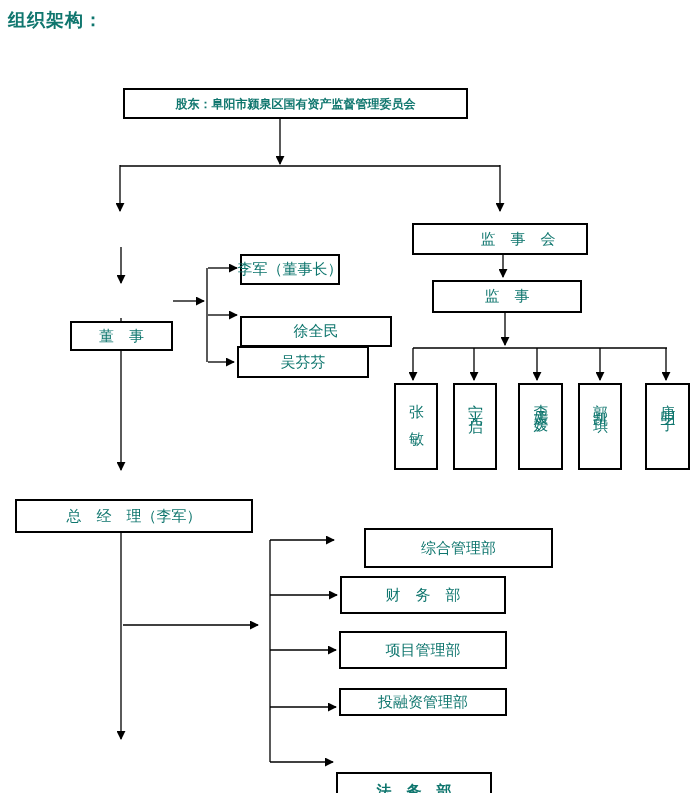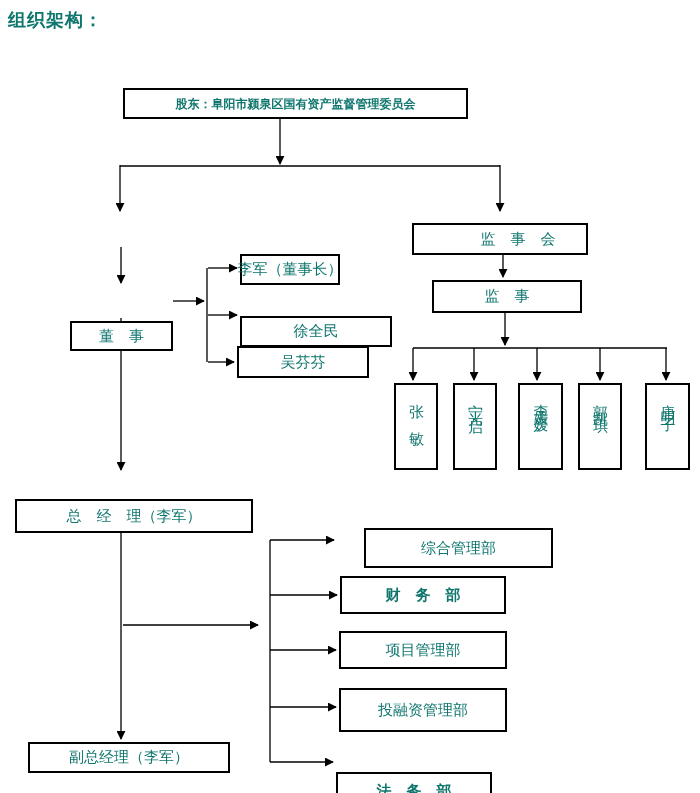--- a/index.html
+++ b/index.html
@@ -59,23 +59,23 @@
   #b-supboard    { left: 412px; top: 223px; width: 176px; height: 32px; padding-left: 36px; }
   #b-sup         { left: 432px; top: 280px; width: 150px; height: 33px; }
   #b-sm0         { left: 394px; top: 383px; width: 44px;  height: 87px; }
   #b-sm1         { left: 453px; top: 383px; width: 44px;  height: 87px; }
   #b-sm2         { left: 518px; top: 383px; width: 45px;  height: 87px; }
   #b-sm3         { left: 578px; top: 383px; width: 44px;  height: 87px; }
   #b-sm4         { left: 645px; top: 383px; width: 45px;  height: 87px; }
   #b-gm          { left: 15px;  top: 473px; width: 238px; height: 34px; margin-top: 26px; }
   #b-dgm         { left: 28px;  top: 742px; width: 202px; height: 31px; }
   #b-dept0       { left: 337px; top: 528px; width: 189px; height: 40px; margin-left: 27px; }
-  #b-dept1       { left: 340px; top: 576px; width: 166px; height: 38px; font-weight: bold; }
+  #b-dept1       { left: 340px; top: 576px; width: 166px; height: 38px; }
   #b-dept2       { left: 339px; top: 631px; width: 168px; height: 38px; text-align: right; }
-  #b-dept3       { left: 339px; top: 688px; width: 168px; height: 44px; }
+  #b-dept3       { left: 339px; top: 688px; width: 168px; height: 28px; }
   #b-dept4       { left: 336px; top: 772px; width: 156px; height: 39px; font-weight: bold; }
 </style>
 </head>
 <body>
 
 <div class="canvas">
 
   <h1 class="title">组织架构：</h1>
 
   <svg class="connectors" width="700" height="793" viewBox="0 0 700 793" xmlns="http://www.w3.org/2000/svg">
@@ -143,21 +143,20 @@
   </div>
   <div class="box vbox" id="b-sm3">
     <span class="vtext">郭凯琪</span>
   </div>
   <div class="box vbox" id="b-sm4">
     <span class="vtext">唐明子</span>
   </div>
 
   <div class="box" id="b-gm">总　经　理（李军）</div>
 
-  <div class="box" id="b-dgm">副总经理（李军）</div>
 
   <div class="box" id="b-dept0">综合管理部</div>
   <div class="box" id="b-dept1">财　务　部</div>
   <div class="box" id="b-dept2">项目管理部</div>
   <div class="box" id="b-dept3">投融资管理部</div>
   <div class="box" id="b-dept4">法　务　部</div>
 
 </div>
 
 </body></html>

